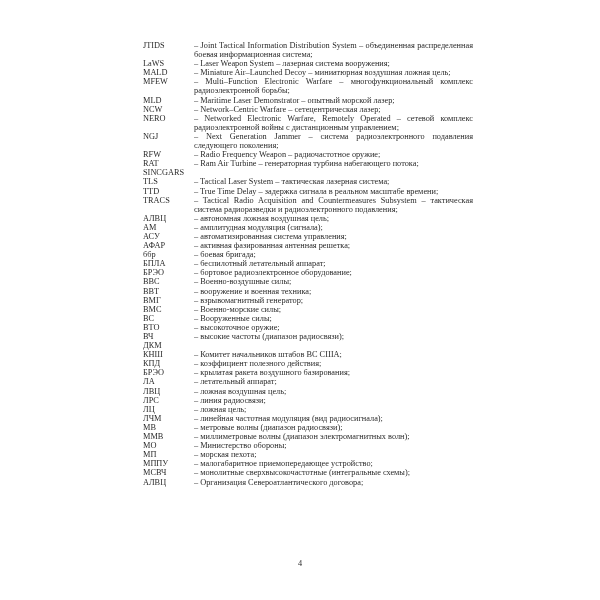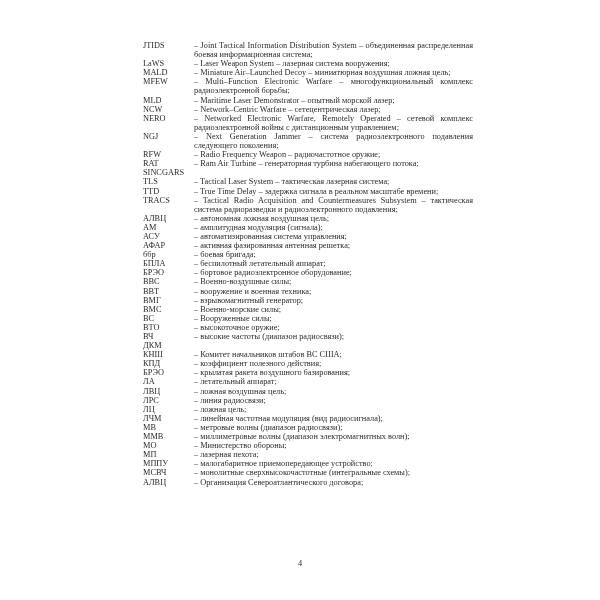--- a/index.html
+++ b/index.html
@@ -180,21 +180,21 @@
       <div class="entry">
         <span class="abbr">ММВ</span>
         <span class="def">– миллиметровые волны (диапазон электромагнитных волн);</span>
       </div>
       <div class="entry">
         <span class="abbr">МО</span>
         <span class="def">– Министерство обороны;</span>
       </div>
       <div class="entry">
         <span class="abbr">МП</span>
-        <span class="def">– лазерная пехота;</span>
+        <span class="def">– морская пехота;</span>
       </div>
       <div class="entry">
         <span class="abbr">МППУ</span>
         <span class="def">– малогабаритное приемопередающее устройство;</span>
       </div>
       <div class="entry">
         <span class="abbr">МСВЧ</span>
         <span class="def">– монолитные сверхвысокочастотные (интегральные схемы);</span>
       </div>
       <div class="entry">

